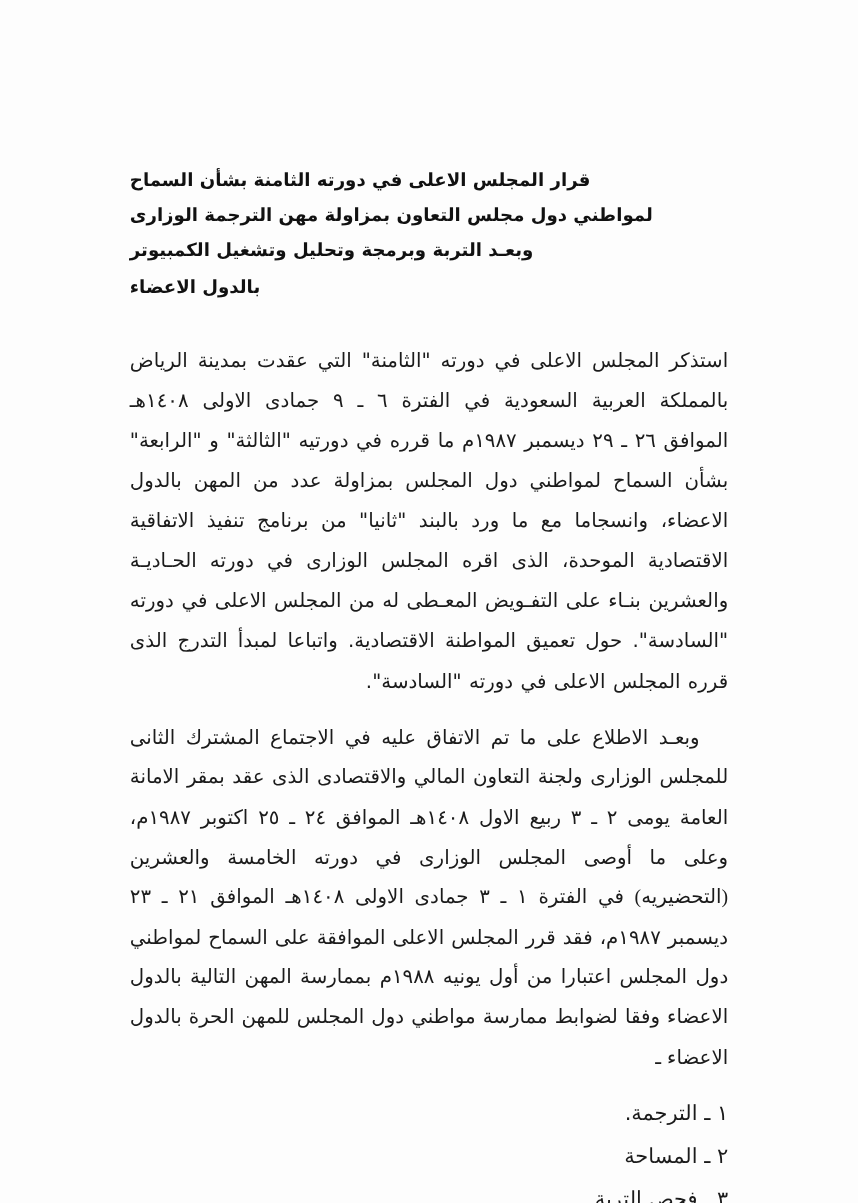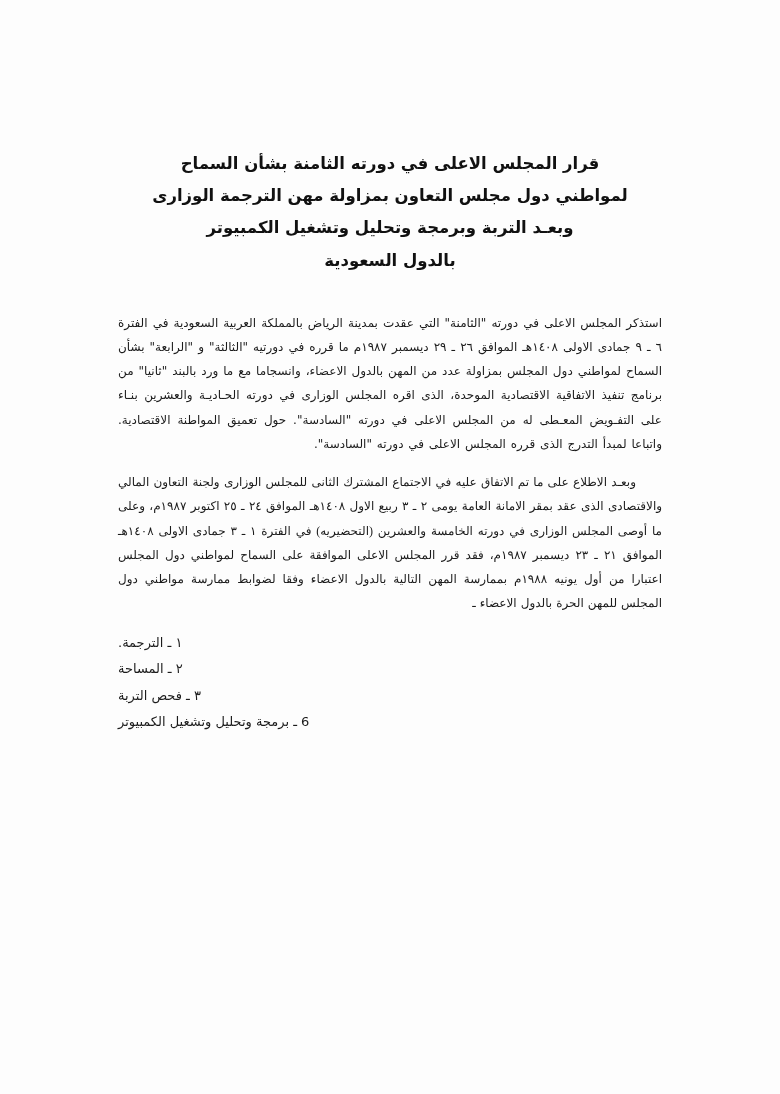--- a/index.html
+++ b/index.html
@@ -17,75 +17,75 @@
   }
   .page {
     width: 780px;
     height: 1094px;
     box-sizing: border-box;
     padding: 148px 118px 40px 118px;
     background: #fdfdfd;
     position: relative;
   }
   .doc-title {
-    text-align: center;
+    text-align: left;
     font-weight: bold;
     font-size: 16.5px;
     line-height: 1.95;
     letter-spacing: 0.5px;
     color: #111;
     margin: 0 0 34px 0;
     direction: rtl;
   }
   .doc-title .tline {
     display: block;
     white-space: nowrap;
   }
   .body-par {
     direction: rtl;
     text-align: justify;
     text-align-last: right;
-    font-size: 12px;
+    font-size: 18px;
     line-height: 2.02;
     color: #1b1b1b;
     margin: 0 0 14px 0;
     word-spacing: 1px;
   }
   .body-par.indent {
     text-indent: 26px;
     font-family: Liberation Serif, serif;
   }
   .list {
     margin: 6px 0 0 0;
     padding: 0;
     list-style: none;
     direction: rtl;
   }
   .list li {
-    font-size: 13px;
+    font-size: 19px;
     line-height: 2.05;
-    text-align: left;
+    text-align: right;
     color: #1b1b1b;
     padding: 0;
     margin: 0;
   }
   .spacer-bottom {
     height: 240px;
   }
 </style>
 </head>
 <body>
 
 <div class="page">
 
   <h1 class="doc-title">
     <span class="tline">قرار المجلس الاعلى في دورته الثامنة بشأن السماح</span>
     <span class="tline">لمواطني دول مجلس التعاون بمزاولة مهن الترجمة الوزارى</span>
     <span class="tline">وبعـد التربة وبرمجة وتحليل وتشغيل الكمبيوتر</span>
-    <span class="tline">بالدول السعودية</span>
+    <span class="tline">بالدول الاعضاء</span>
   </h1>
 
   <p class="body-par">استذكر المجلس الاعلى في دورته "الثامنة" التي عقدت بمدينة الرياض بالمملكة العربية السعودية في الفترة ٦ ـ ٩ جمادى الاولى ١٤٠٨هـ الموافق ٢٦ ـ ٢٩ ديسمبر ١٩٨٧م ما قرره في دورتيه "الثالثة" و "الرابعة" بشأن السماح لمواطني دول المجلس بمزاولة عدد من المهن بالدول الاعضاء، وانسجاما مع ما ورد بالبند "ثانيا" من برنامج تنفيذ الاتفاقية الاقتصادية الموحدة، الذى اقره المجلس الوزارى في دورته الحـاديـة والعشرين بنـاء على التفـويض المعـطى له من المجلس الاعلى في دورته "السادسة". حول تعميق المواطنة الاقتصادية. واتباعا لمبدأ التدرج الذى قرره المجلس الاعلى في دورته "السادسة".</p>
 
   <p class="body-par indent">وبعـد الاطلاع على ما تم الاتفاق عليه في الاجتماع المشترك الثانى للمجلس الوزارى ولجنة التعاون المالي والاقتصادى الذى عقد بمقر الامانة العامة يومى ٢ ـ ٣ ربيع الاول ١٤٠٨هـ الموافق ٢٤ ـ ٢٥ اكتوبر ١٩٨٧م، وعلى ما أوصى المجلس الوزارى في دورته الخامسة والعشرين (التحضيريه) في الفترة ١ ـ ٣ جمادى الاولى ١٤٠٨هـ الموافق ٢١ ـ ٢٣ ديسمبر ١٩٨٧م، فقد قرر المجلس الاعلى الموافقة على السماح لمواطني دول المجلس اعتبارا من أول يونيه ١٩٨٨م بممارسة المهن التالية بالدول الاعضاء وفقا لضوابط ممارسة مواطني دول المجلس للمهن الحرة بالدول الاعضاء ـ</p>
 
   <ul class="list">
     <li>١ ـ الترجمة.</li>
     <li>٢ ـ المساحة</li>
     <li>٣ ـ فحص التربة</li>

